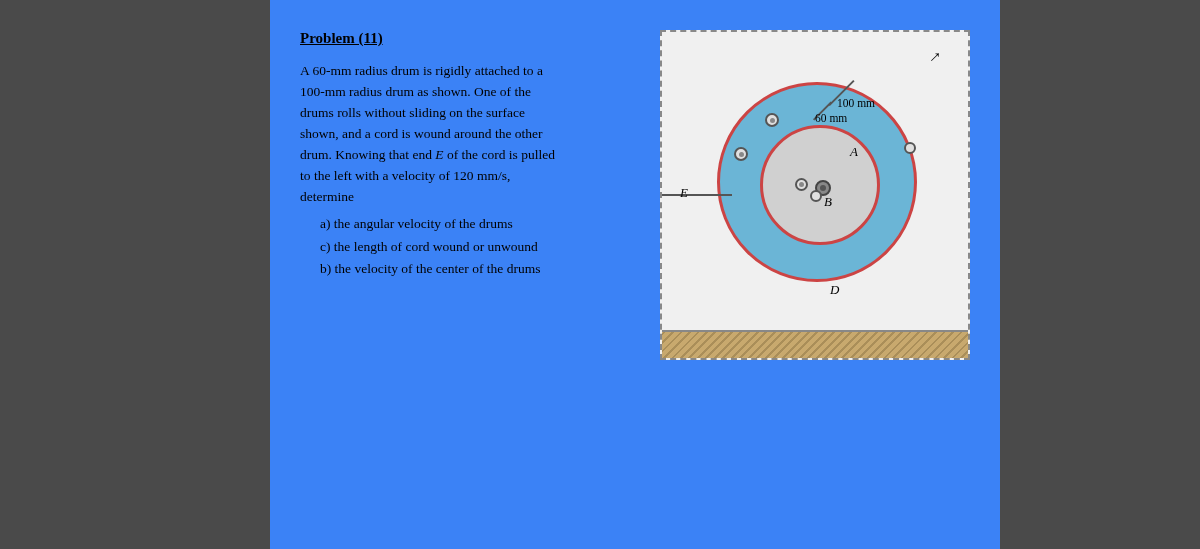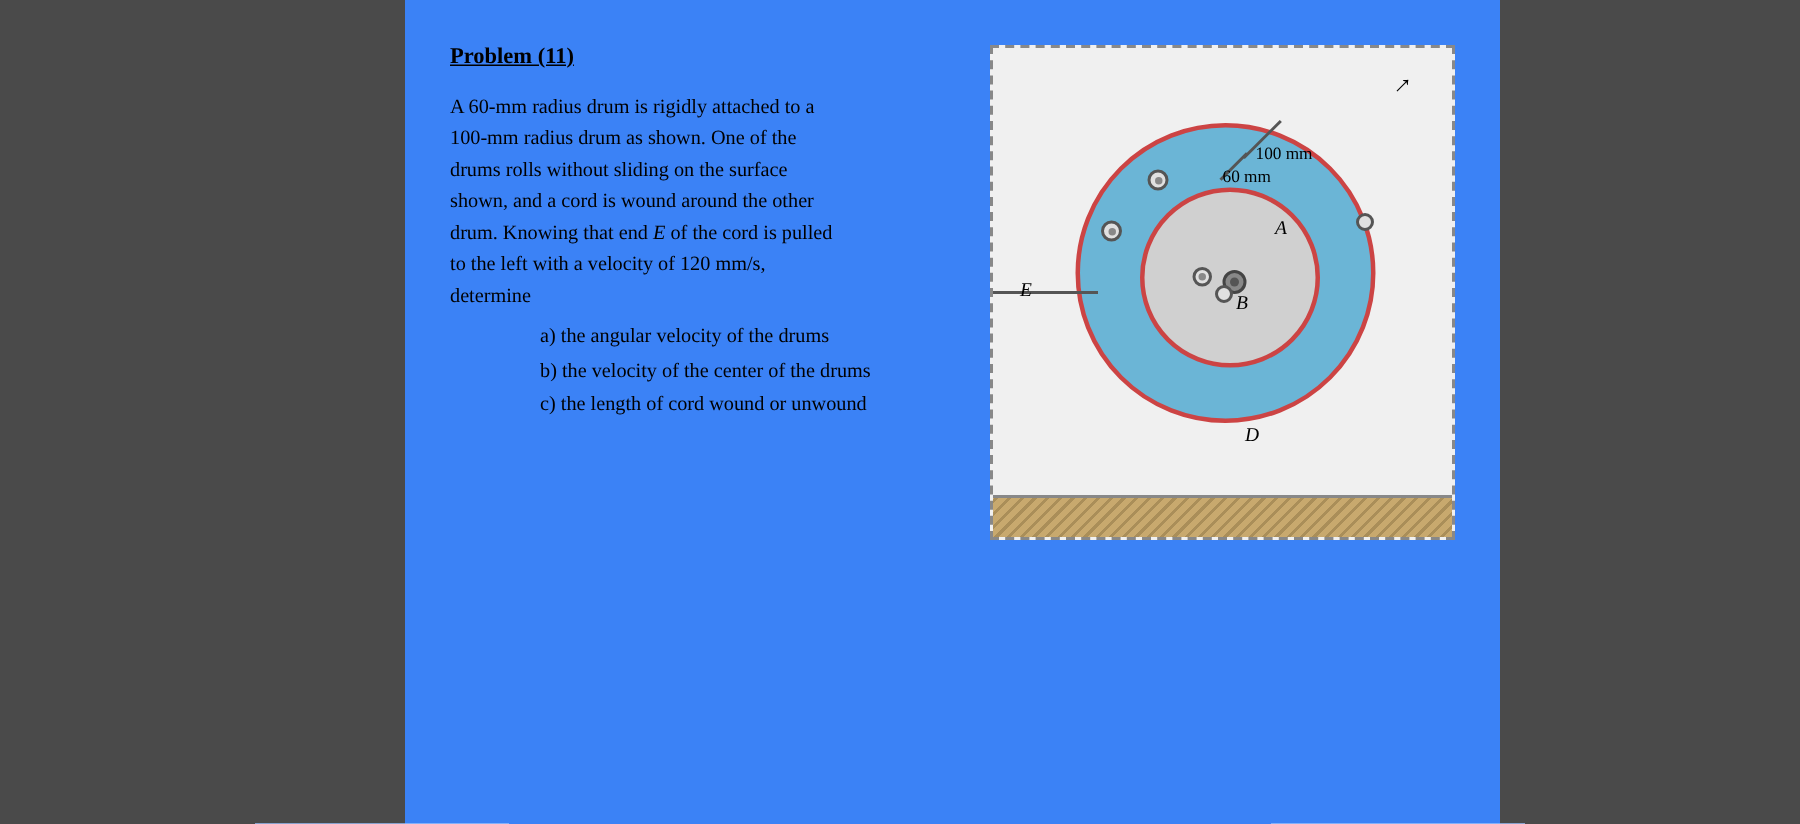--- a/index.html
+++ b/index.html
@@ -61,21 +61,20 @@
 
     .sub-items {
       margin-left: 20px;
       font-size: 13.5px;
       line-height: 1.65;
       color: #000;
     }
 
     .sub-items div {
       text-align: left;
-      margin-left: 40px;
     }
 
     .diagram-section {
       width: 310px;
       flex-shrink: 0;
       display: flex;
       flex-direction: column;
     }
 
     .diagram-box {
@@ -253,22 +252,22 @@
       100-mm radius drum as shown. One of the<br>
       drums rolls without sliding on the surface<br>
       shown, and a cord is wound around the other<br>
       drum. Knowing that end <span class="italic">E</span> of the cord is pulled<br>
       to the left with a velocity of 120 mm/s,<br>
       determine
     </div>
 
     <div class="sub-items">
       <div>a)  the angular velocity of the drums</div>
+      <div>c)  the length of cord wound or unwound</div>
       <div>b)  the velocity of the center of the drums</div>
-      <div>c)  the length of cord wound or unwound</div>
     </div>
   </div>
 
   <div class="diagram-section">
     <div class="diagram-box">
 
       <div style="position:absolute; top:14px; right:28px; font-size:18px; color:#000; transform:rotate(45deg);">↑</div>
 
       <div class="outer-drum">
 

